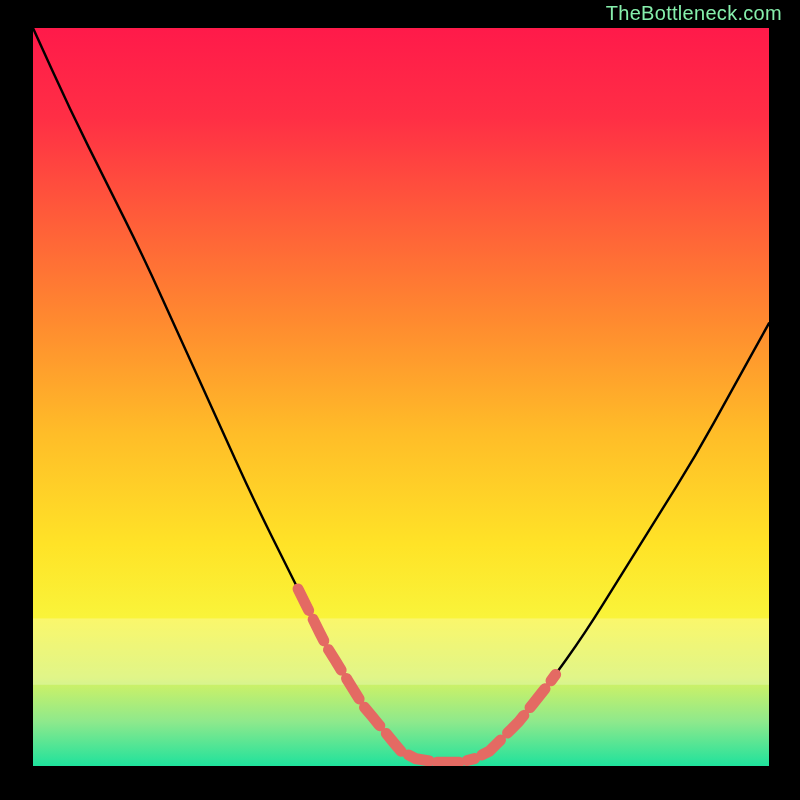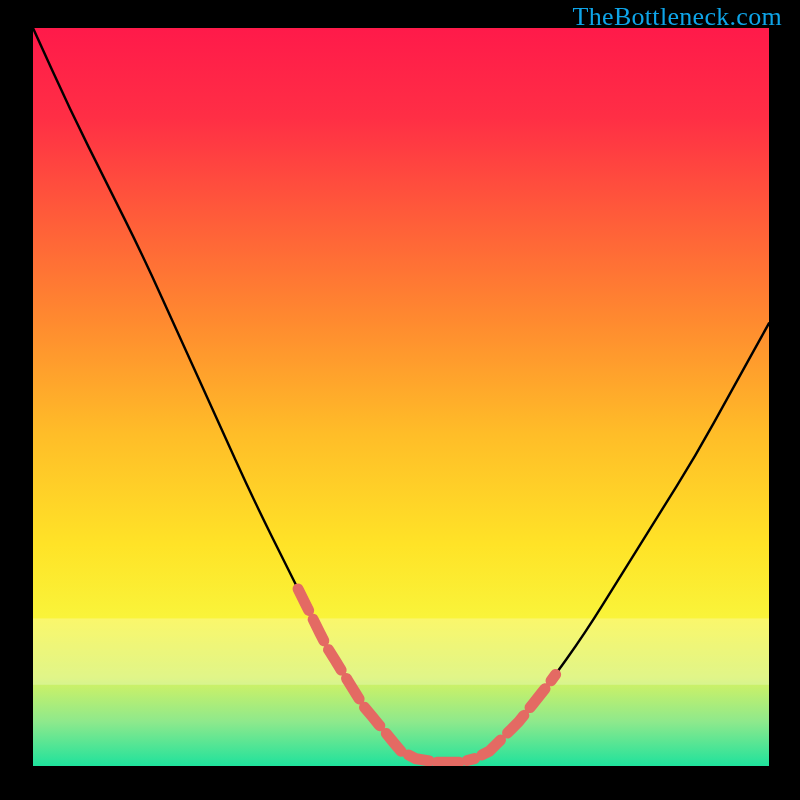--- a/index.html
+++ b/index.html
@@ -13,23 +13,23 @@
   .container {
     position: relative;
     width: 800px;
     height: 800px;
     background: #000000;
   }
   .watermark {
     position: absolute;
     top: 2px;
     right: 18px;
-    color: #0ea5e9;
-    font-family: Liberation Serif, serif;
-    font-size: 26px;
+    color: #86efac;
+    font-family: Liberation Sans, sans-serif;
+    font-size: 20px;
     font-weight: 500;
     letter-spacing: 0.3px;
     z-index: 50;
   }
   svg {
     position: absolute;
     top: 0;
     left: 0;
   }
 </style>

